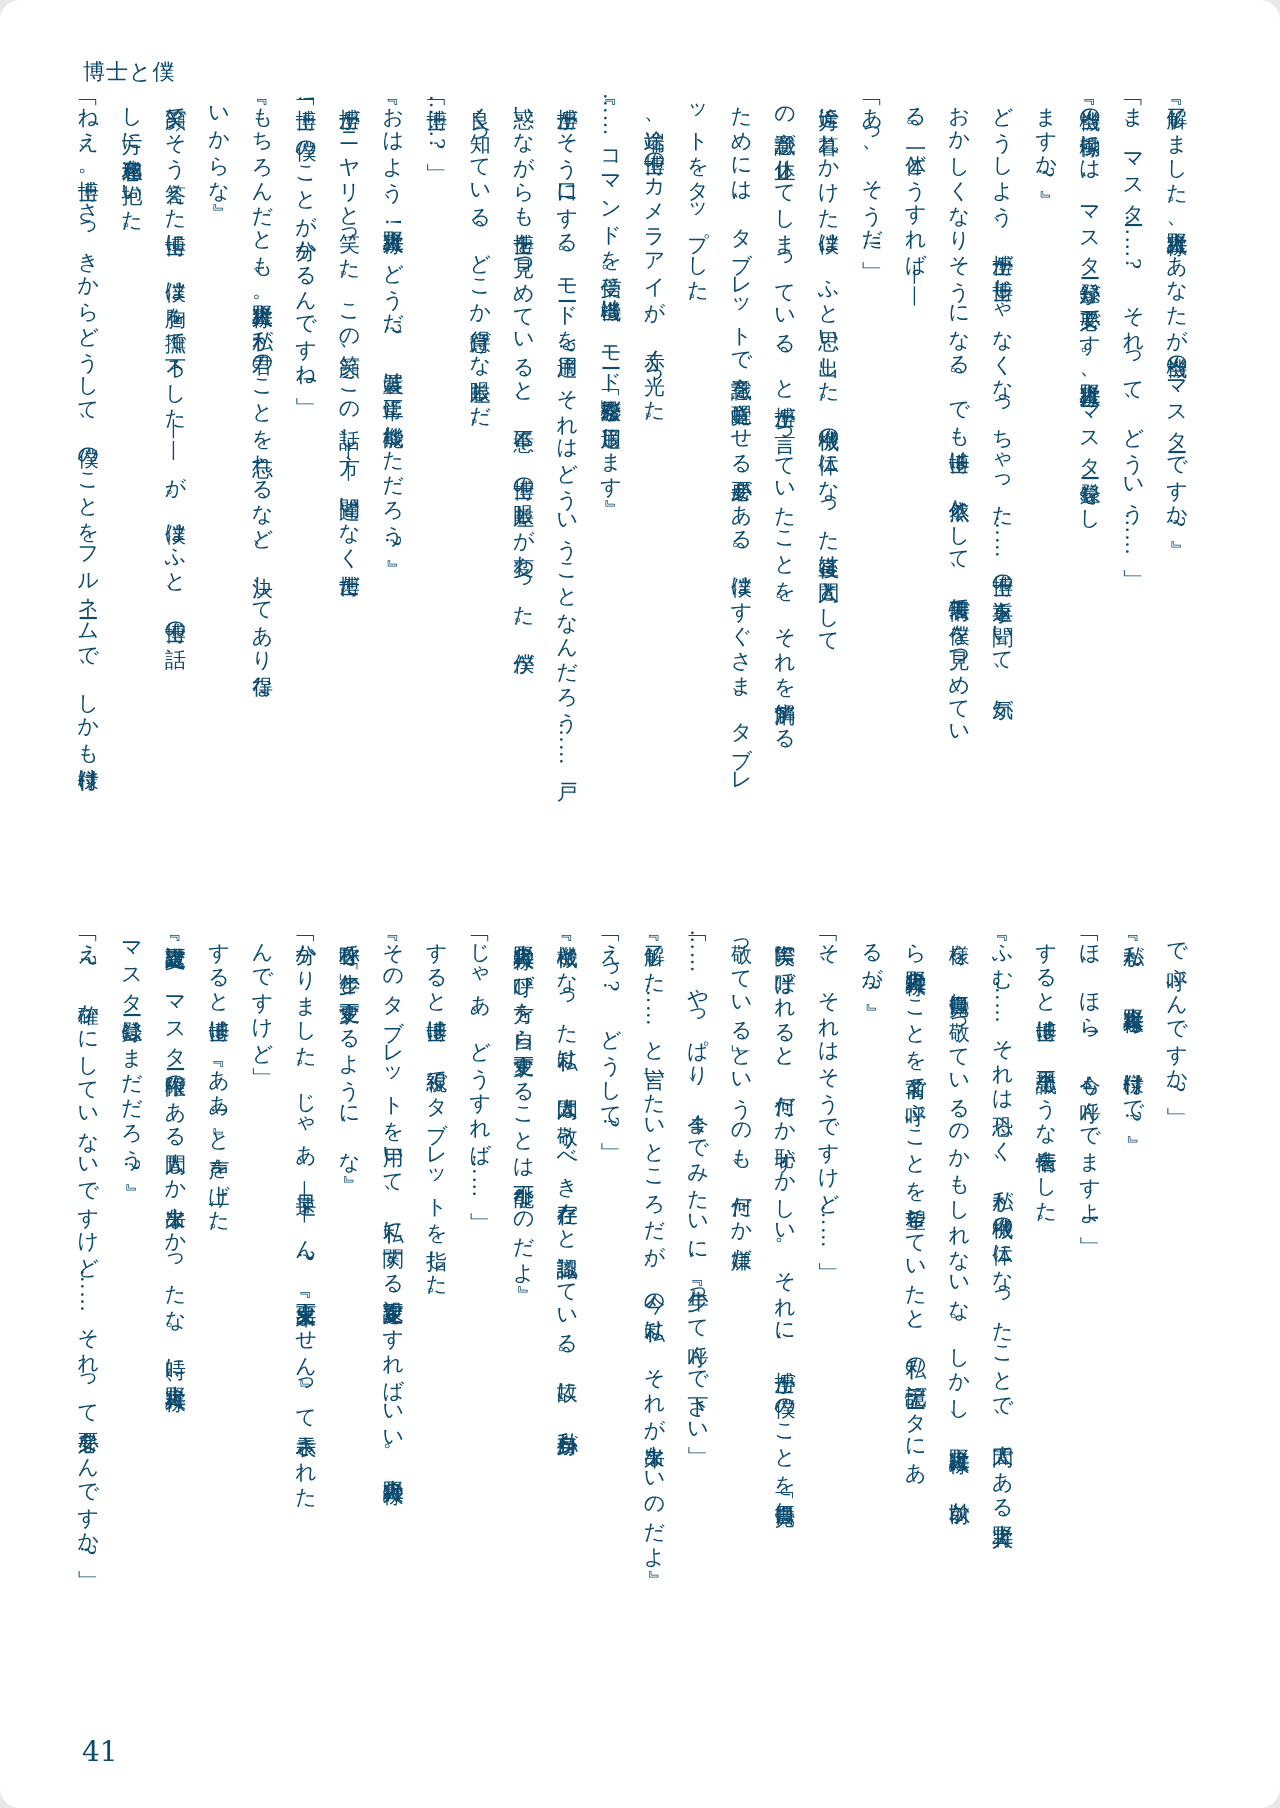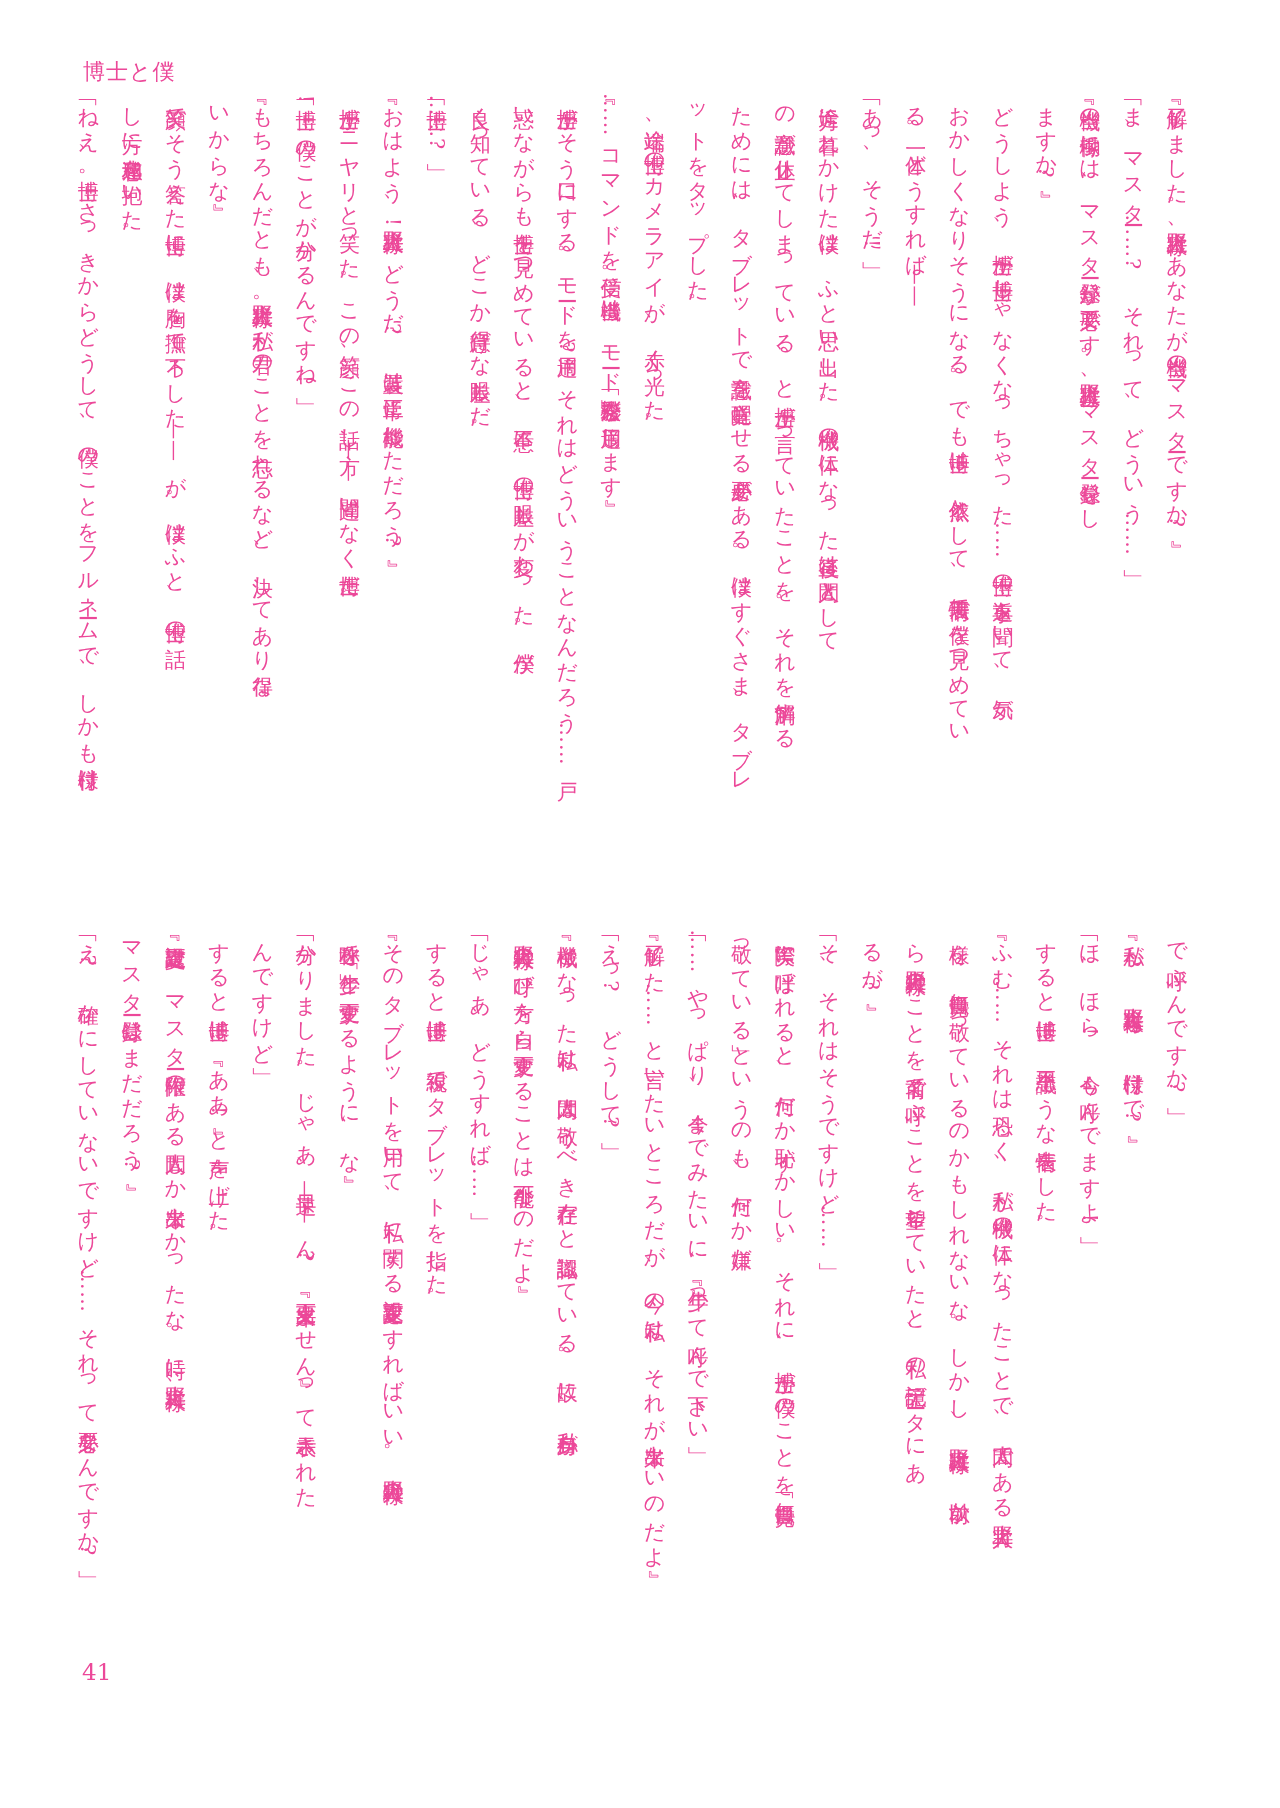--- a/index.html
+++ b/index.html
@@ -7,21 +7,22 @@
     padding: 0;
     background: #e8e8e8;
   }
   .page {
     position: relative;
     width: 1280px;
     height: 1808px;
     background: #ffffff;
     overflow: hidden;
     font-family: "DejaVu Serif", "Liberation Serif", serif;
-    color: #ec4899;
+    color: #0c4a6e;
+    border-radius: 20px;
   }
   .running-header {
     position: absolute;
     left: 83px;
     top: 57px;
     font-size: 22px;
     letter-spacing: 1px;
     white-space: nowrap;
   }
   .band {
@@ -47,22 +48,22 @@
     padding: 0;
     line-height: 43.55px;
     white-space: nowrap;
     font-size: 21px;
   }
   .band-top .vline { letter-spacing: 0.8px; }
   .band-bottom .vline { letter-spacing: 1.3px; }
   .page-number {
     position: absolute;
     left: 82px;
-    top: 1659px;
-    font-size: 23px;
+    top: 1735px;
+    font-size: 28px;
   }
 </style>
 </head>
 <body>
 
 <div class="page">
   <div class="running-header">博士と僕</div>
 
   <div class="band band-top">
       <p class="vline">『了解しました。上野将人様、あなたが当機のマスターですか?』</p>

